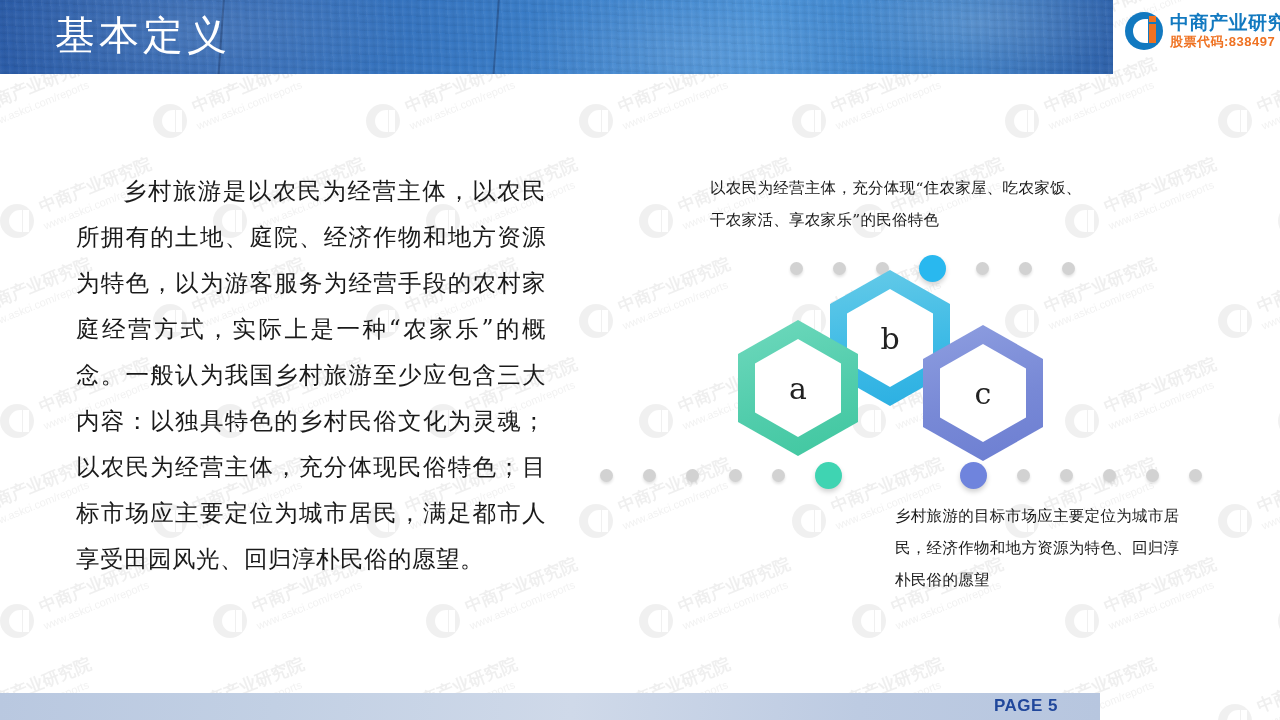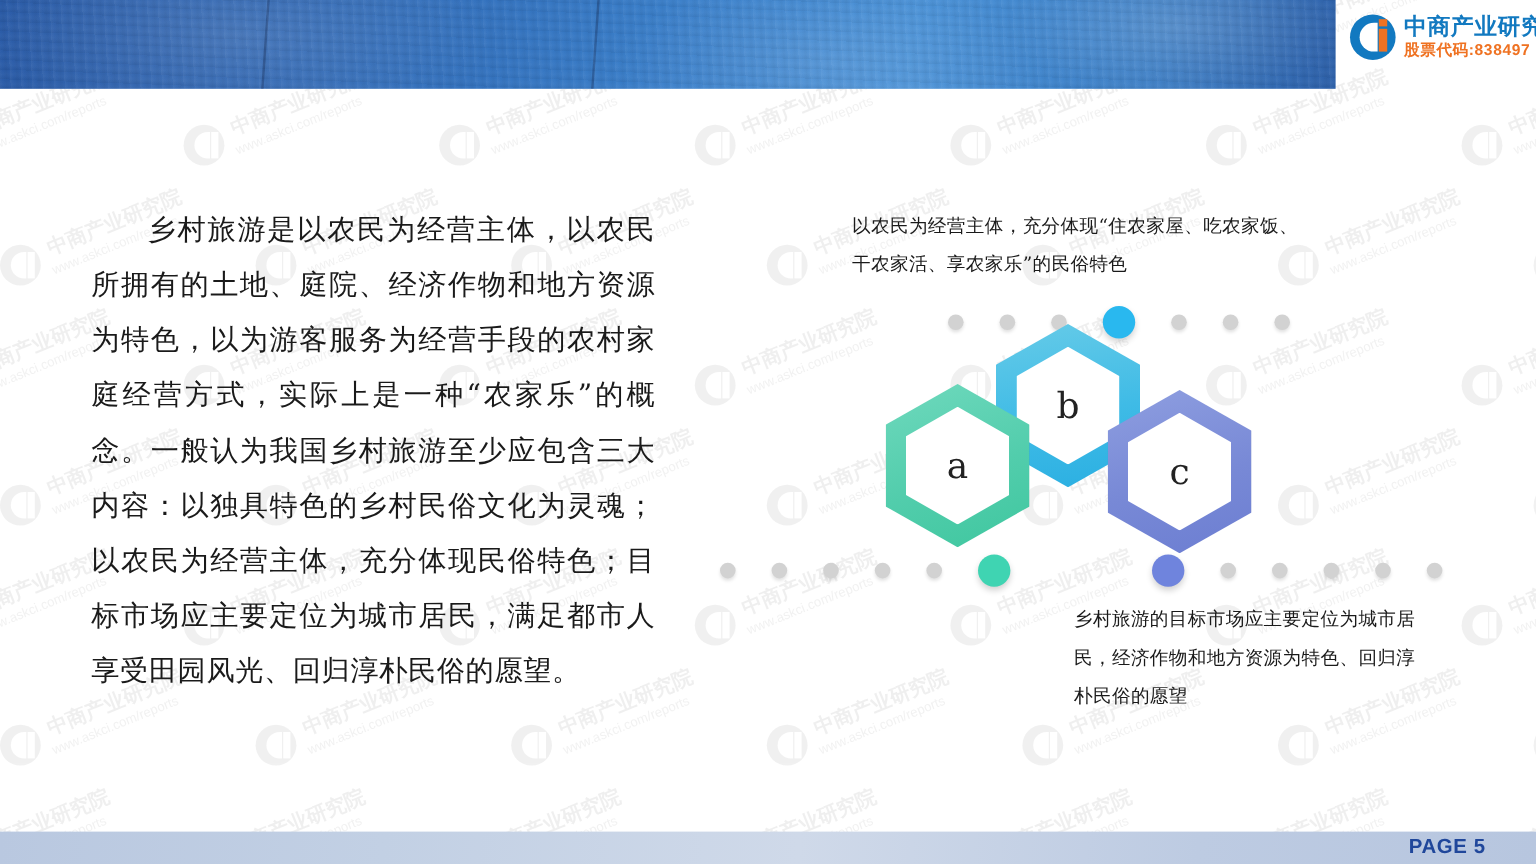--- a/index.html
+++ b/index.html
@@ -256,21 +256,21 @@
   .hex-c .hex-outer { background: linear-gradient(165deg, #8e9ee0 0%, #7889d6 55%, #6c7ed2 100%); }
 
   .hex-a { left: 148px; top: 160px; }
   .hex-b { left: 240px; top: 110px; }
   .hex-c { left: 333px; top: 165px; }
 
   
   .footer {
     position: absolute;
     left: 0; top: 693px;
-    width: 1280px; height: 27px;
+    width: 1100px; height: 27px;
     z-index: 11;
     background: linear-gradient(95deg, #b9c8e0 0%, #c2d0e4 25%, #cfd9e9 52%, #bdcbe2 78%, #b7c6df 100%);
     text-align: center;
   }
   .footer-page {
     position: absolute;
     right: 42px;
     top: 3px;
     font-size: 17px;
     font-weight: bold;
@@ -548,20 +548,21 @@
     <div class="wm" style="left: 1218px; top: 690px;">
       <div class="wm-mark"></div>
       <div class="wm-t1">中商产业研究院</div>
       <div class="wm-t2">www.askci.com/reports</div>
     </div>
   </div>
 
 <div class="header">
   <div class="header-crack" style="left:220px;"></div>
   <div class="header-crack" style="left:495px;"></div>
+  <div class="page-title">基本定义</div>
 </div>
 
 <div class="logo">
   <div class="logo-mark">
     <div class="lm-c"></div>
     <div class="lm-white"></div>
     <div class="lm-dot"></div>
     <div class="lm-bar"></div>
   </div>
   <div class="logo-text">

